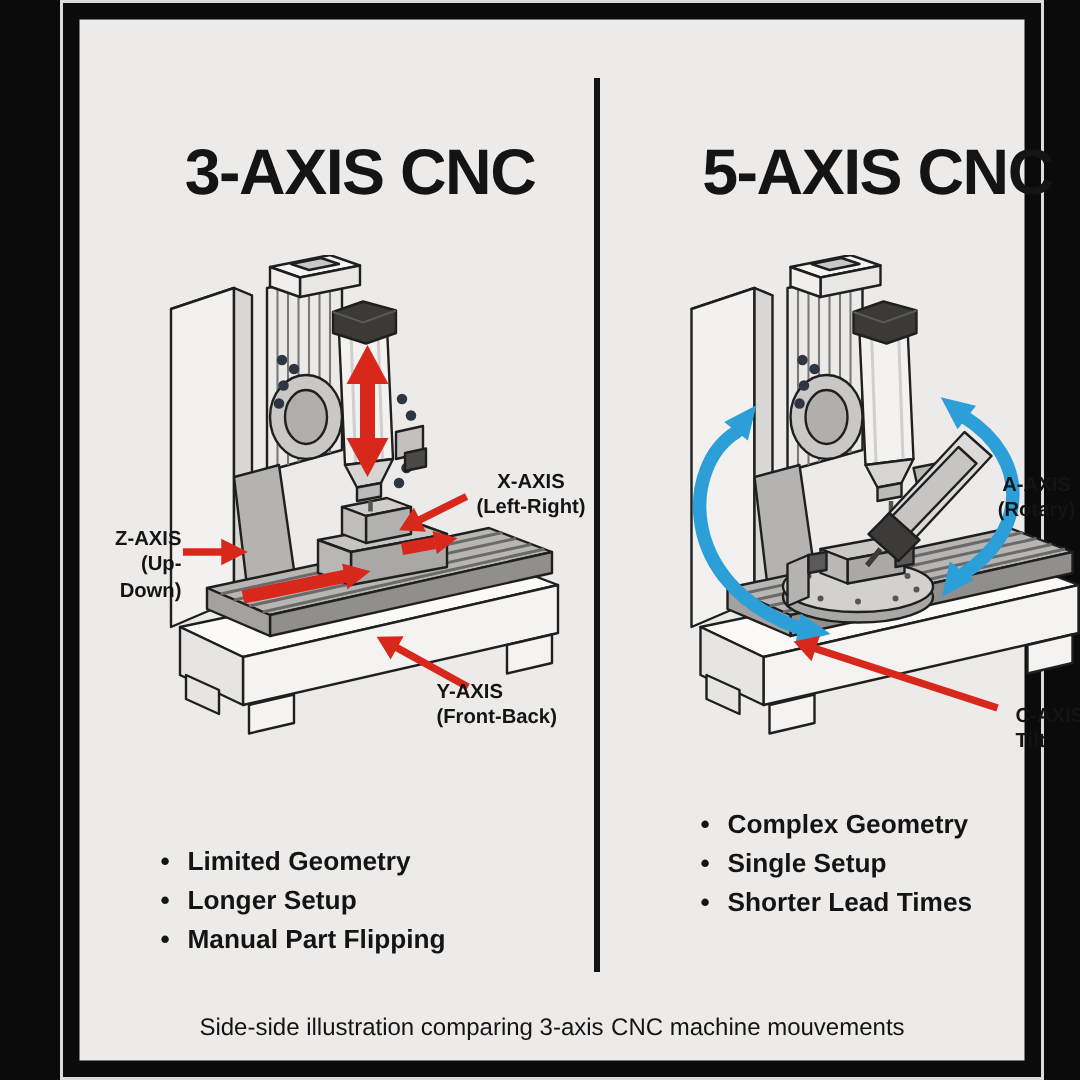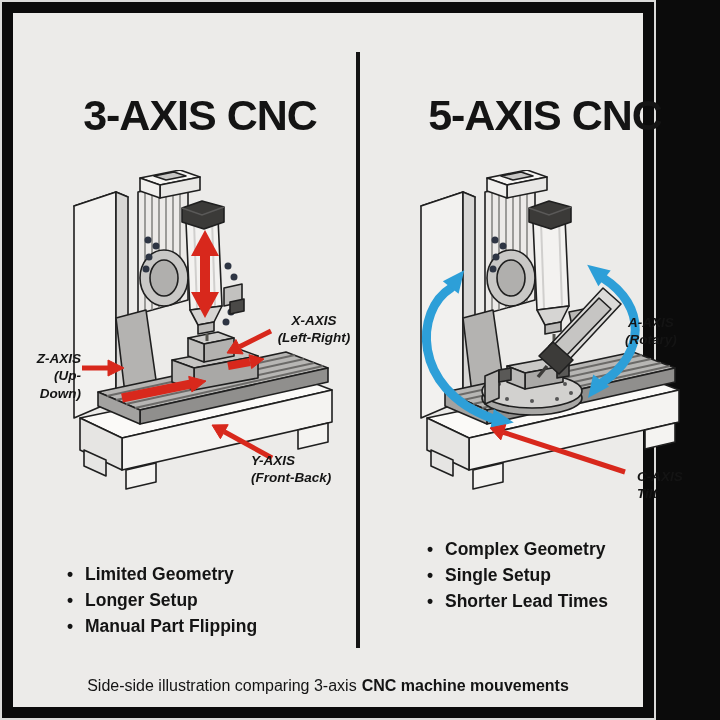--- a/index.html
+++ b/index.html
@@ -1,41 +1,41 @@
 <!DOCTYPE html>
 <html style="--c-red: #d8281c; --c-blue: #2d9fd8; --c-bg: #ecebe9; --c-ink: #141414;"><head>
 <meta charset="utf-8">
 <style>
   html,body{margin:0;padding:0;width:720px;height:720px;overflow:hidden;background:#0b0b0b;}
   *{box-sizing:border-box;}
   .page{position:relative;width:656px;height:720px;background:#0b0b0b;border:2px solid #dcdcda;
-        font-family:"Liberation Sans", sans-serif;color:var(--c-ink,#141414);}
+        font-family:"Liberation Sans", sans-serif;color:var(--c-ink,#141414);margin-left:40px;}
   .content{position:absolute;inset:11px;background:var(--c-bg,#ecebe9);}
   .panel-title{position:absolute;top:78px;width:306px;text-align:center;
         font-size:43px;font-weight:700;letter-spacing:-1px;color:var(--c-ink,#141414);}
   .panel-title.left{left:34px;}
   .panel-title.right{left:379px;}
   .divider{position:absolute;left:343px;top:39px;width:4px;height:596px;background:var(--c-ink,#141414);}
   .machine{position:absolute;width:290px;height:350px;}
   .machine.left{left:47px;top:157px;}
   .machine.right{left:394px;top:157px;}
   .overlay{position:absolute;inset:0;width:694px;height:694px;pointer-events:none;}
-  .axis-label{position:absolute;font-size:13.5px;font-weight:700;line-height:1.28;color:var(--c-ink,#141414);font-style:italic;}
+  .axis-label{position:absolute;font-size:13.5px;font-weight:700;line-height:1.28;color:var(--c-ink,#141414);}
   .axis-label.z{left:0;top:337px;width:68px;text-align:right;}
   .axis-label.x{left:245px;top:299px;width:112px;text-align:center;}
   .axis-label.y{left:238px;top:439px;width:114px;text-align:left;}
   .axis-label.a{left:606px;top:301px;width:64px;text-align:center;}
   .axis-label.c{left:624px;top:455px;width:64px;text-align:left;}
   ul.bullets{position:absolute;margin:0;padding:0;list-style:none;}
   ul.bullets.left{left:52px;top:548px;}
   ul.bullets.right{left:412px;top:523px;}
   ul.bullets li{position:relative;padding-left:20px;font-size:17.5px;font-weight:700;line-height:26px;}
   ul.bullets li::before{content:"\2022";position:absolute;left:2px;}
   .caption{position:absolute;left:0;top:664px;width:100%;text-align:center;font-size:16px;font-weight:400;}
-  .caption .b{font-weight:700;margin-left:5px;}
+  .caption .b{font-weight:400;margin-left:5px;}
   svg .outline{stroke:#1f1f1f;stroke-width:1.6;stroke-linejoin:round;}
   svg .thin{stroke:#6b6a68;stroke-width:2;}
   svg .fin{stroke:#7a7977;stroke-width:1.4;}
 </style>
 </head>
 <body>
 
 <div class="page">
   <div class="content">
 

